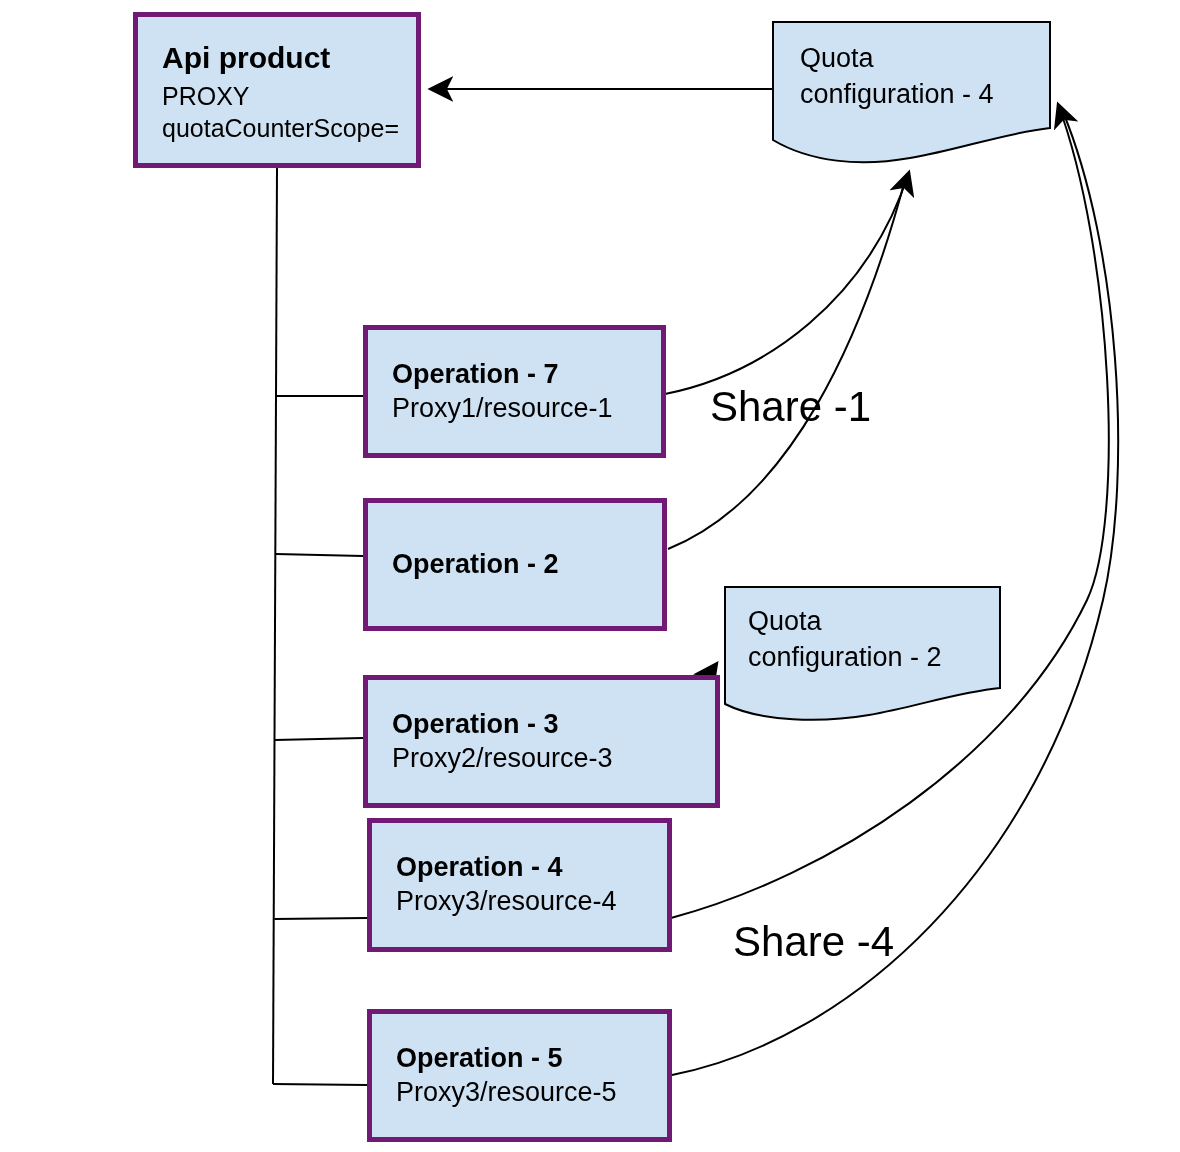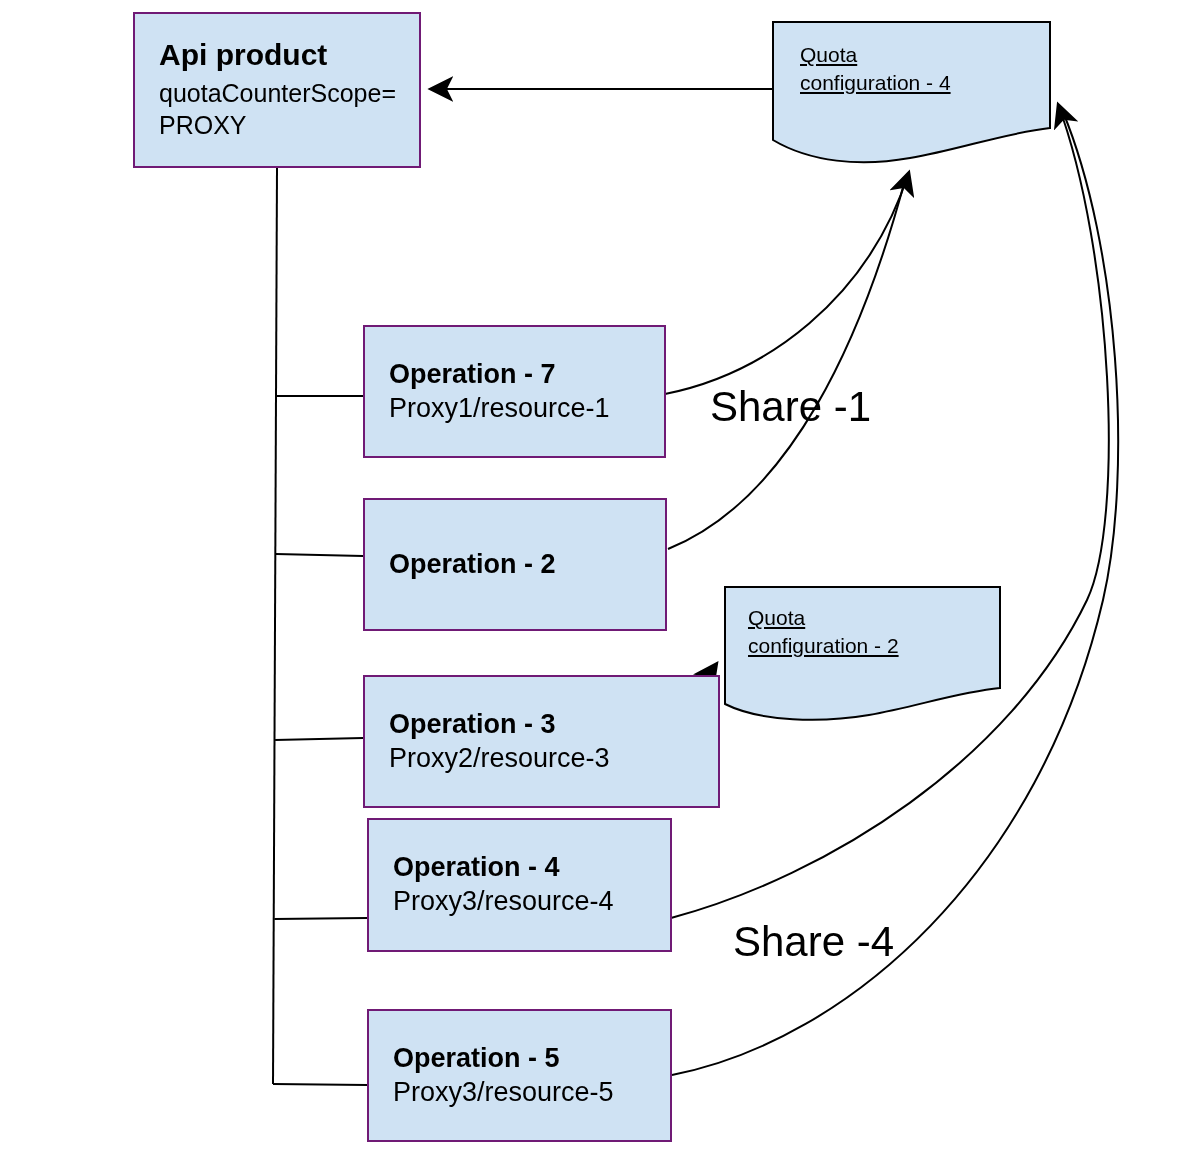--- a/index.html
+++ b/index.html
@@ -9,21 +9,21 @@
     background:#ffffff;
     font-family:"Liberation Sans", sans-serif;
     color:#000000;
     overflow:hidden;
   }
   .layer{position:absolute;left:0;top:0;width:1180px;height:1152px;}
   .node{
     position:absolute;
     box-sizing:border-box;
     background:#cfe2f3;
-    border:2px solid #701a75;
+    border:5px solid #701a75;
     display:flex;
     flex-direction:column;
     justify-content:center;
     padding-left:24px;
     padding-right:8px;
   }
   .node .title{font-weight:bold;font-size:27px;line-height:1.25;}
   .node .subtitle{font-size:27px;line-height:1.25;}
   .api-node{
     left:133px;top:12px;width:288px;height:156px;
@@ -32,24 +32,23 @@
   }
   .api-node .title{font-size:30px;line-height:1.15;margin-bottom:4px;}
   .api-node .line{font-size:25px;line-height:1.3;}
   .op1{left:363px;top:325px;width:303px;height:133px;}
   .op2{left:363px;top:482px;width:304px;height:133px;margin-top:16px;}
   .op3{left:363px;top:675px;width:357px;height:133px;}
   .op4{left:367px;top:818px;width:305px;height:134px;}
   .op5{left:367px;top:1009px;width:305px;height:133px;}
   .doc-text{
     position:absolute;
-    font-size:21px;
+    font-size:27px;
     line-height:1.33;
     white-space:nowrap;
-    text-decoration:underline;
   }
   .doc1-text{left:800px;top:41px;}
   .doc2-text{left:748px;top:604px;}
   .share-label{
     position:absolute;
     font-size:42px;
     line-height:1;
     white-space:nowrap;
     text-align:center;
   }
@@ -86,22 +85,22 @@
     <path class="edge" d="M668,549 C790,500 862,340 905,180"></path>
 
     <path class="edge" marker-end="url(#arrow)" d="M665,736 L717,663"></path>
 
     <path class="edge" marker-end="url(#arrow)" d="M671,918 C830,875 1010,760 1087,600 C1125,520 1112,250 1058,104"></path>
     <path class="edge" d="M672,1075 C850,1040 1040,870 1103,600 C1133,470 1118,245 1063,112"></path>
   </svg>
 
   <div class="node api-node">
     <span class="title">Api product</span>
+    <span class="line">PROXY</span>
     <span class="line">quotaCounterScope=</span>
-    <span class="line">PROXY</span>
   </div>
 
   <div class="node op1">
     <span class="title">Operation - 7</span>
     <span class="subtitle">Proxy1/resource-1</span>
   </div>
   <div class="node op2">
     <span class="title">Operation - 2</span>
   </div>
   <div class="node op3">

